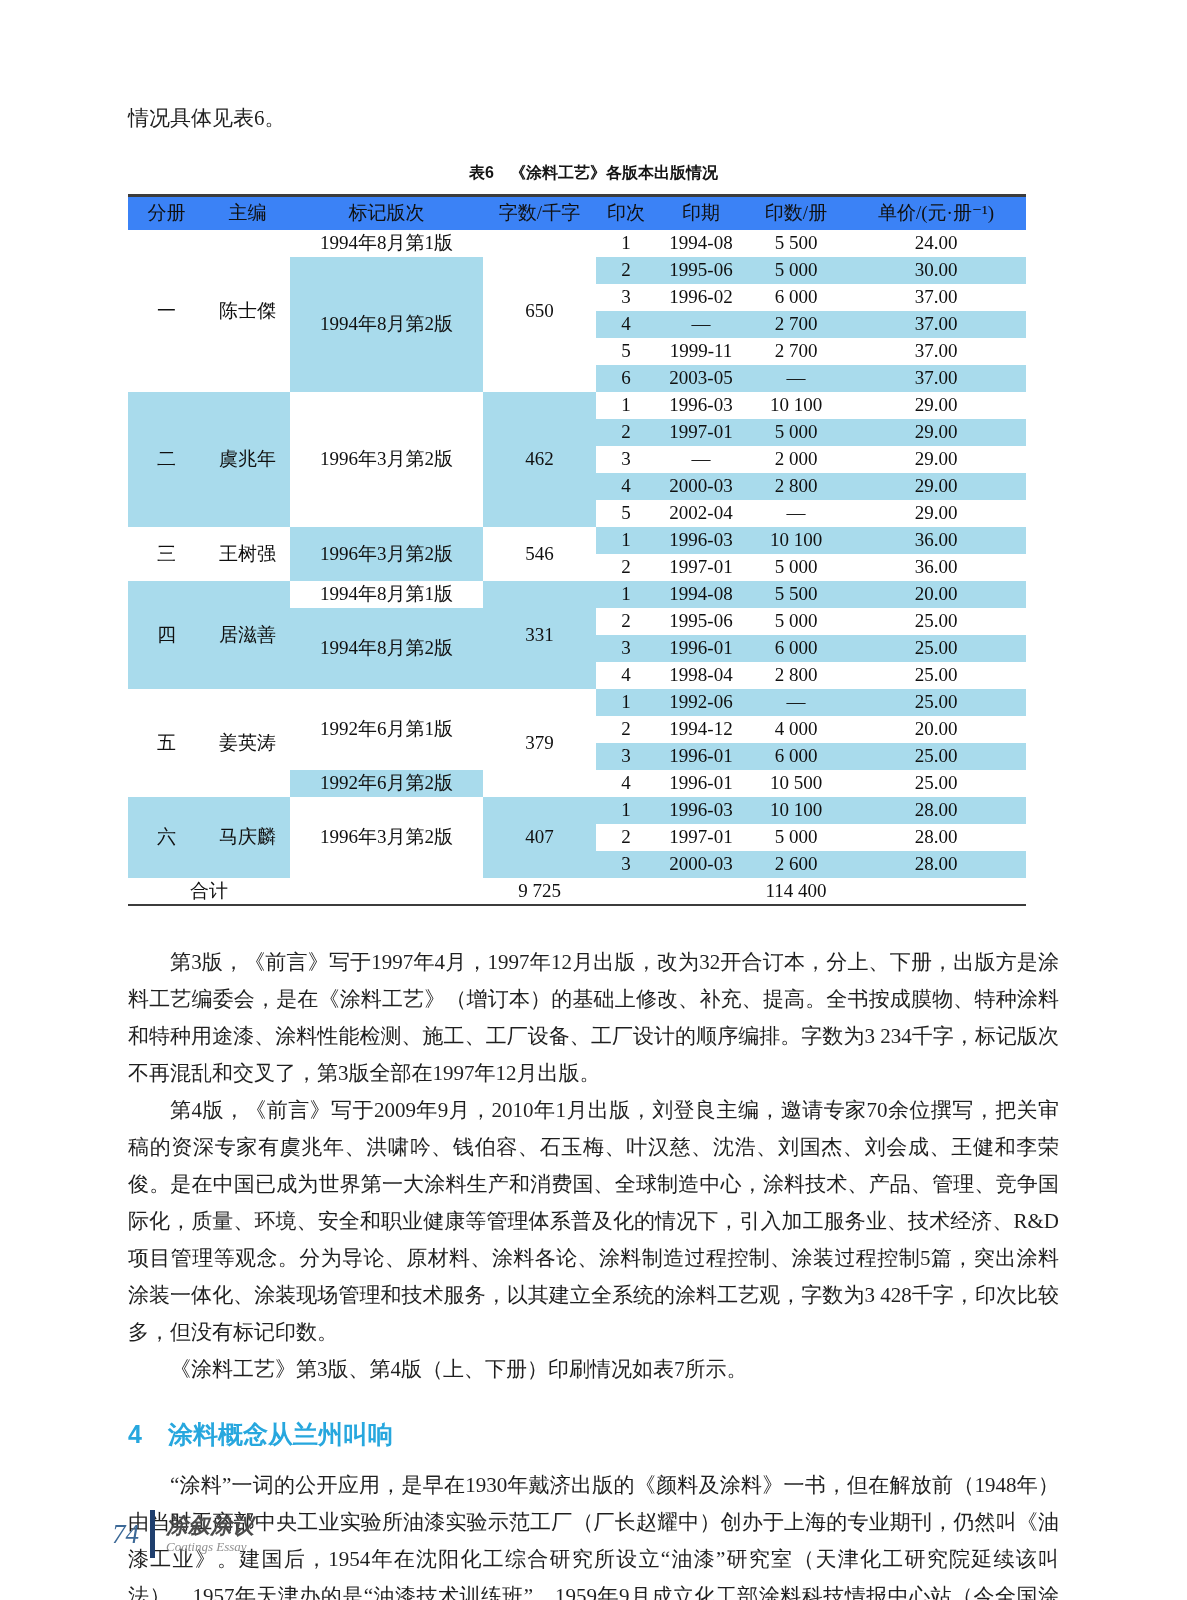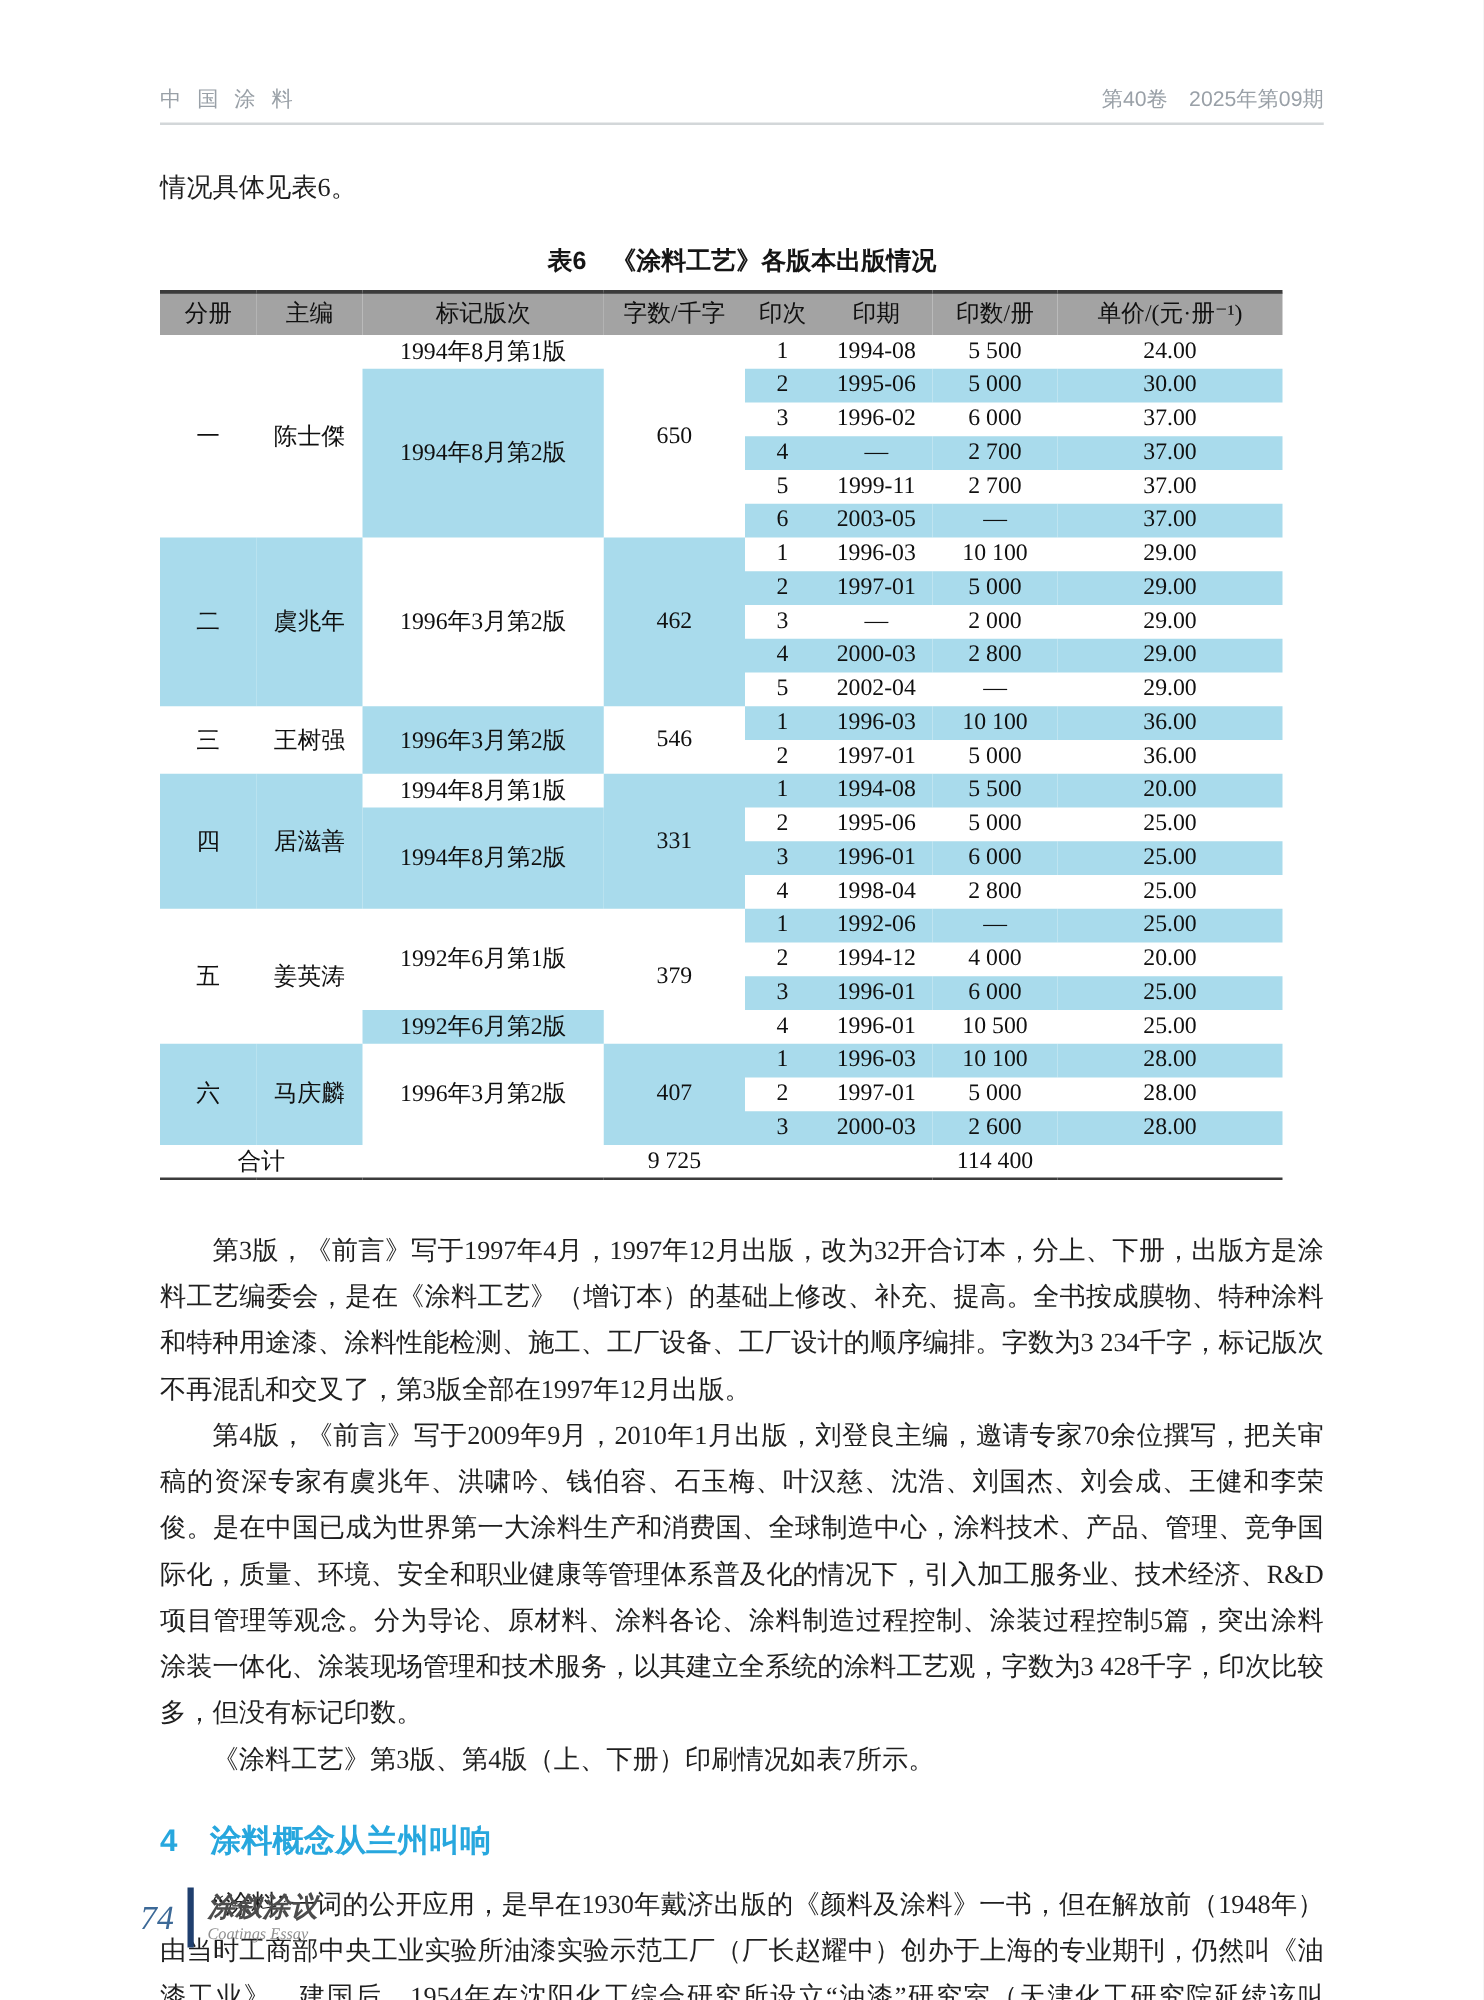--- a/index.html
+++ b/index.html
@@ -21,38 +21,38 @@
     padding-bottom:7px;
     font-family:"Liberation Sans","DejaVu Sans",sans-serif;
     font-size:17px; color:#99a0a7;
   }
   .page-header .journal { letter-spacing:4px; }
   .intro { margin-top:32px; font-size:21px; line-height:37px; }
 
   .table-title-cn {
     margin-top:26px; text-align:center;
     font-family:"Liberation Sans","DejaVu Sans",sans-serif;
-    font-weight:bold; font-size:20px; color:#151515;
+    font-weight:bold; font-size:16px; color:#151515;
   }
   .table-title-en {
     margin-top:6px; text-align:center;
     font-weight:bold; font-size:18px; color:#151515;
   }
   .table-title-en i { font-style:italic; }
 
   table.t6 {
     margin-top:10px;
     border-collapse:collapse; table-layout:fixed;
     width:898px;
     border-top:3px solid #3c3c3c;
     border-bottom:2px solid #3c3c3c;
     font-size:19px; color:#101010;
   }
   table.t6 th {
-    background:#a3a3a3; height:34px;
+    background:#3b82f6; height:34px;
     font-weight:normal; text-align:center;
   }
   table.t6 td { text-align:center; height:27px; padding:0; }
   table.t6 .b { background:#a9dbec; }
   table.t6 tr.total td { height:22px; }
 
   .para {
     font-size:21px; line-height:37px;
     text-align:justify; text-indent:2em;
   }
@@ -79,24 +79,20 @@
     font-family:"Liberation Sans","DejaVu Sans",sans-serif;
     font-weight:bold; font-size:22px; color:#4c4c4c; line-height:1.15;
   }
   .page-footer .col-en { font-size:13px; color:#8f8f8f; }
 </style>
 </head>
 <body>
 
 <div class="page">
 
-  <div class="page-header">
-    <span class="journal">中 国 涂 料</span>
-    <span class="issue">第40卷　2025年第09期</span>
-  </div>
 
   <p class="intro">情况具体见表6。</p>
 
   <div class="table-title-cn">表6　《涂料工艺》各版本出版情况</div>
 
   <table class="t6">
     <colgroup>
       <col style="width:77px">
         <col style="width:85px">
         <col style="width:193px">

